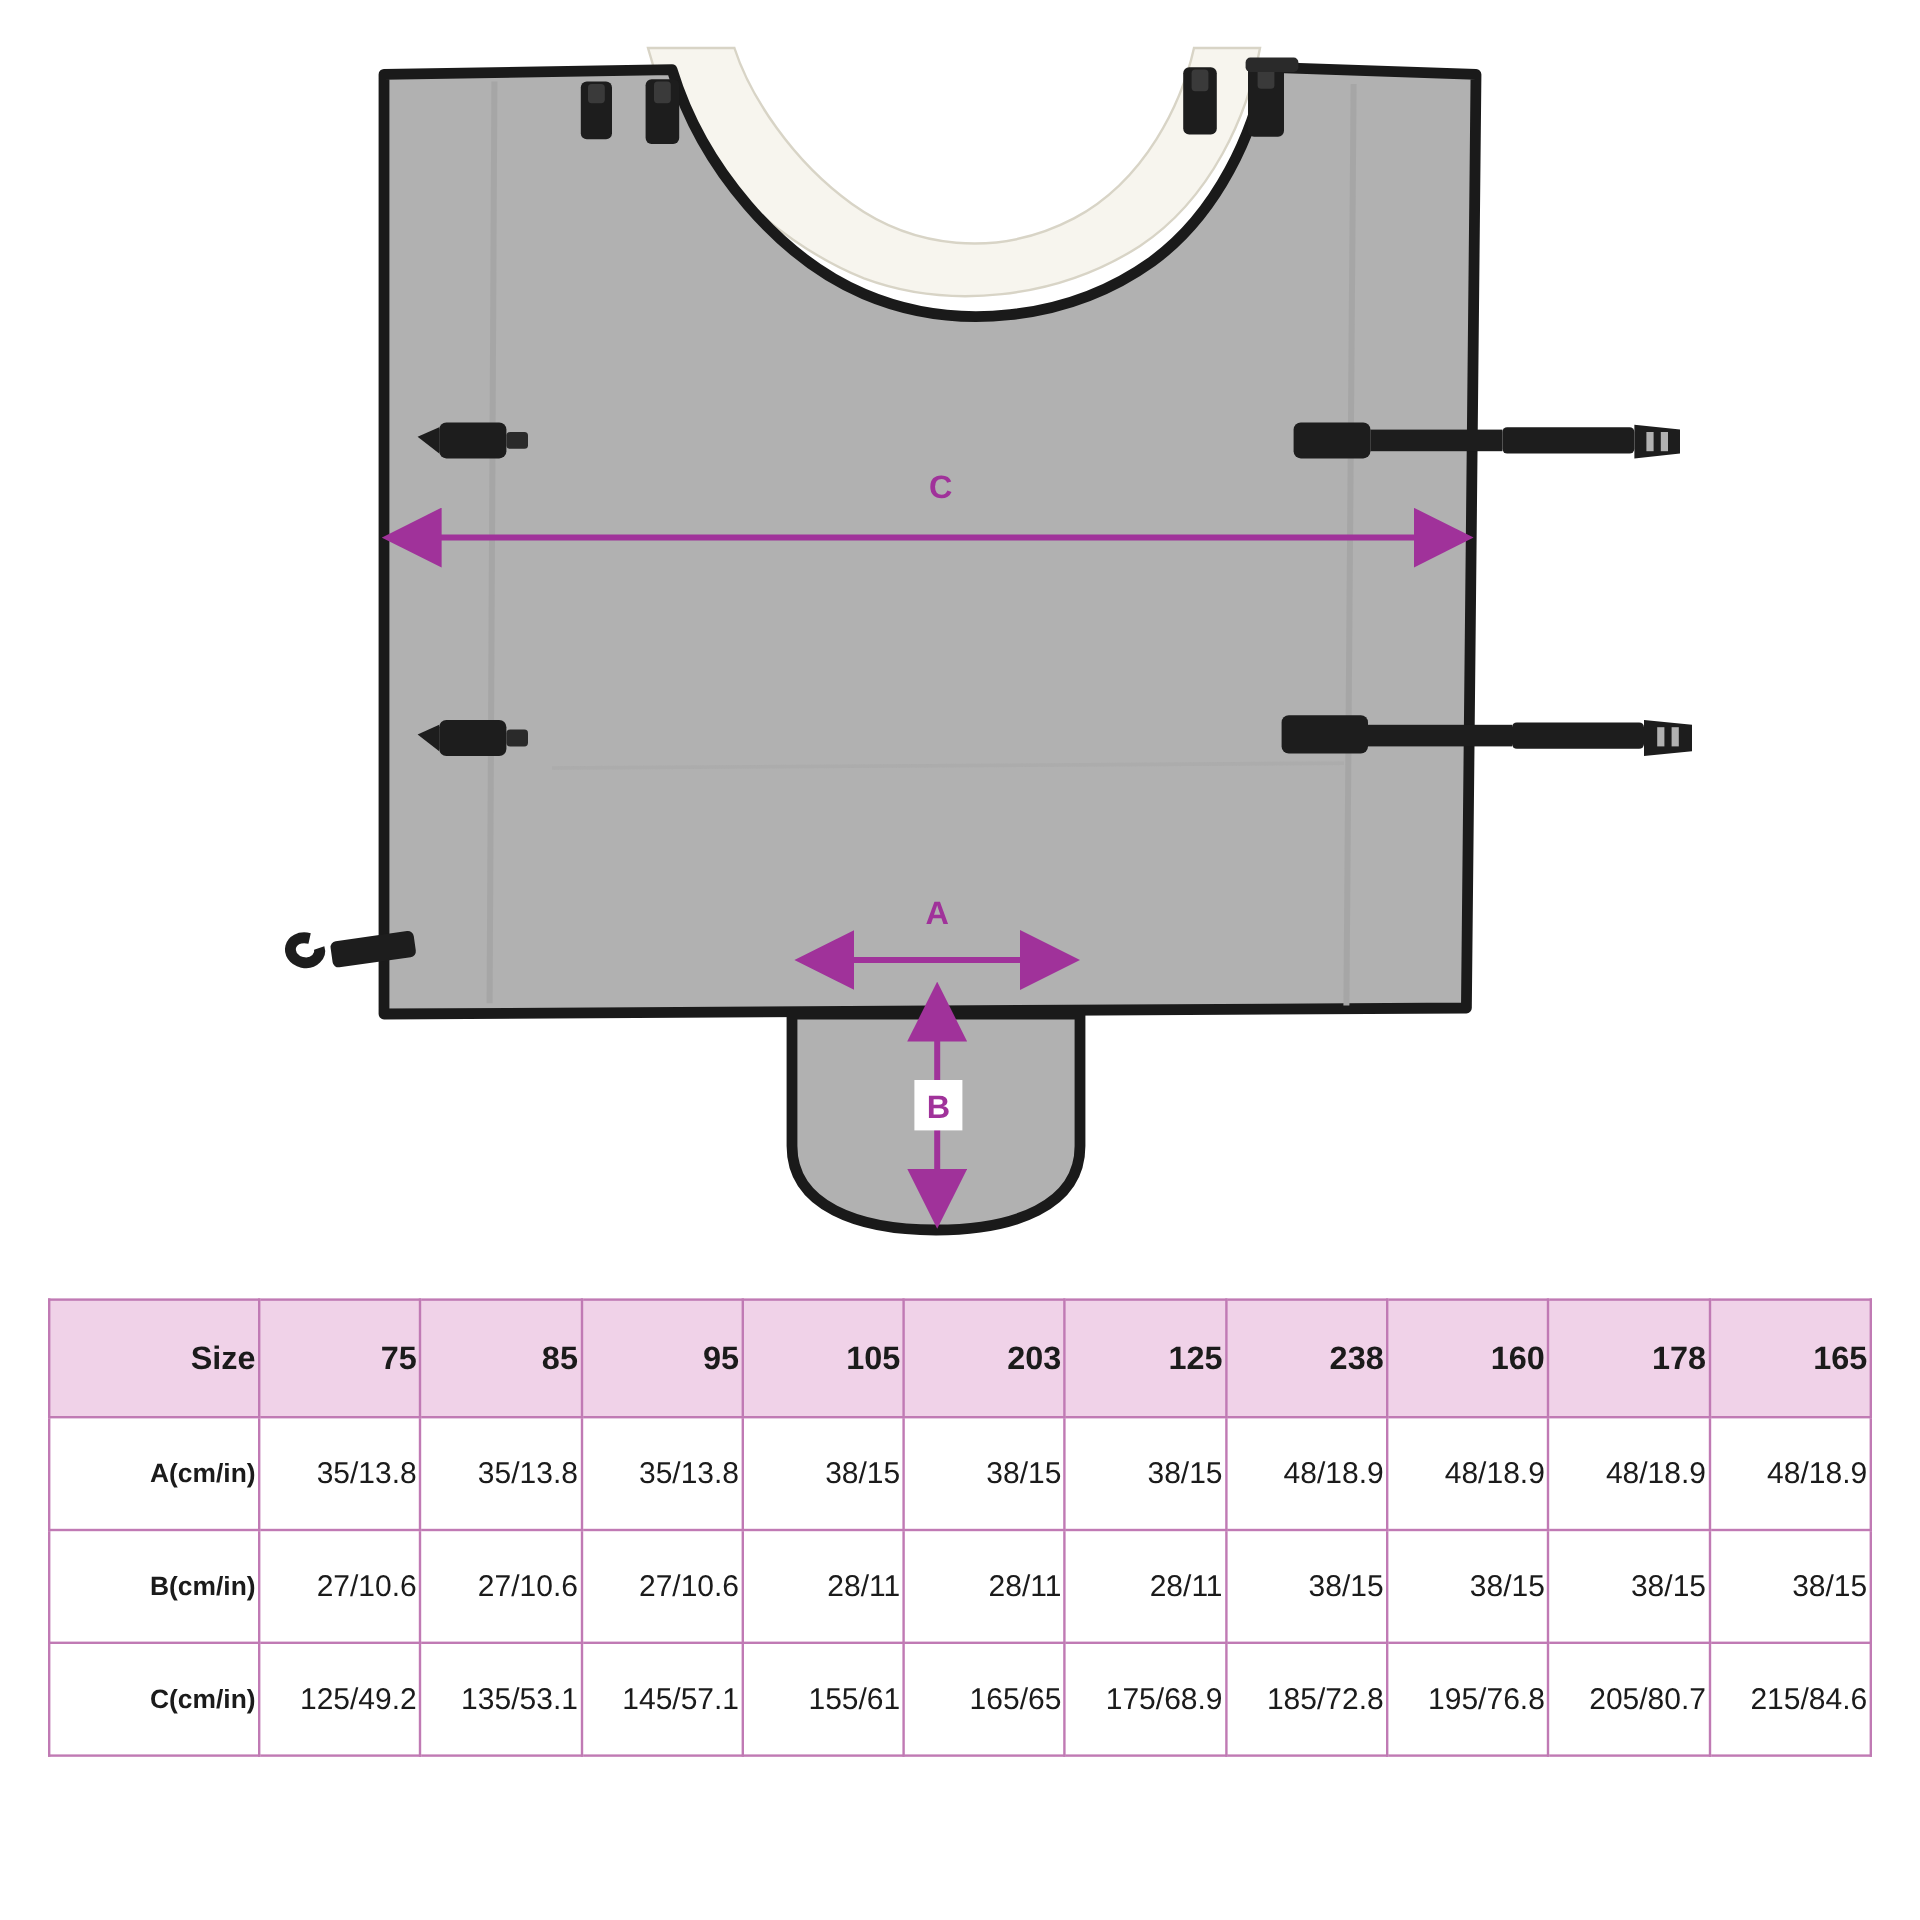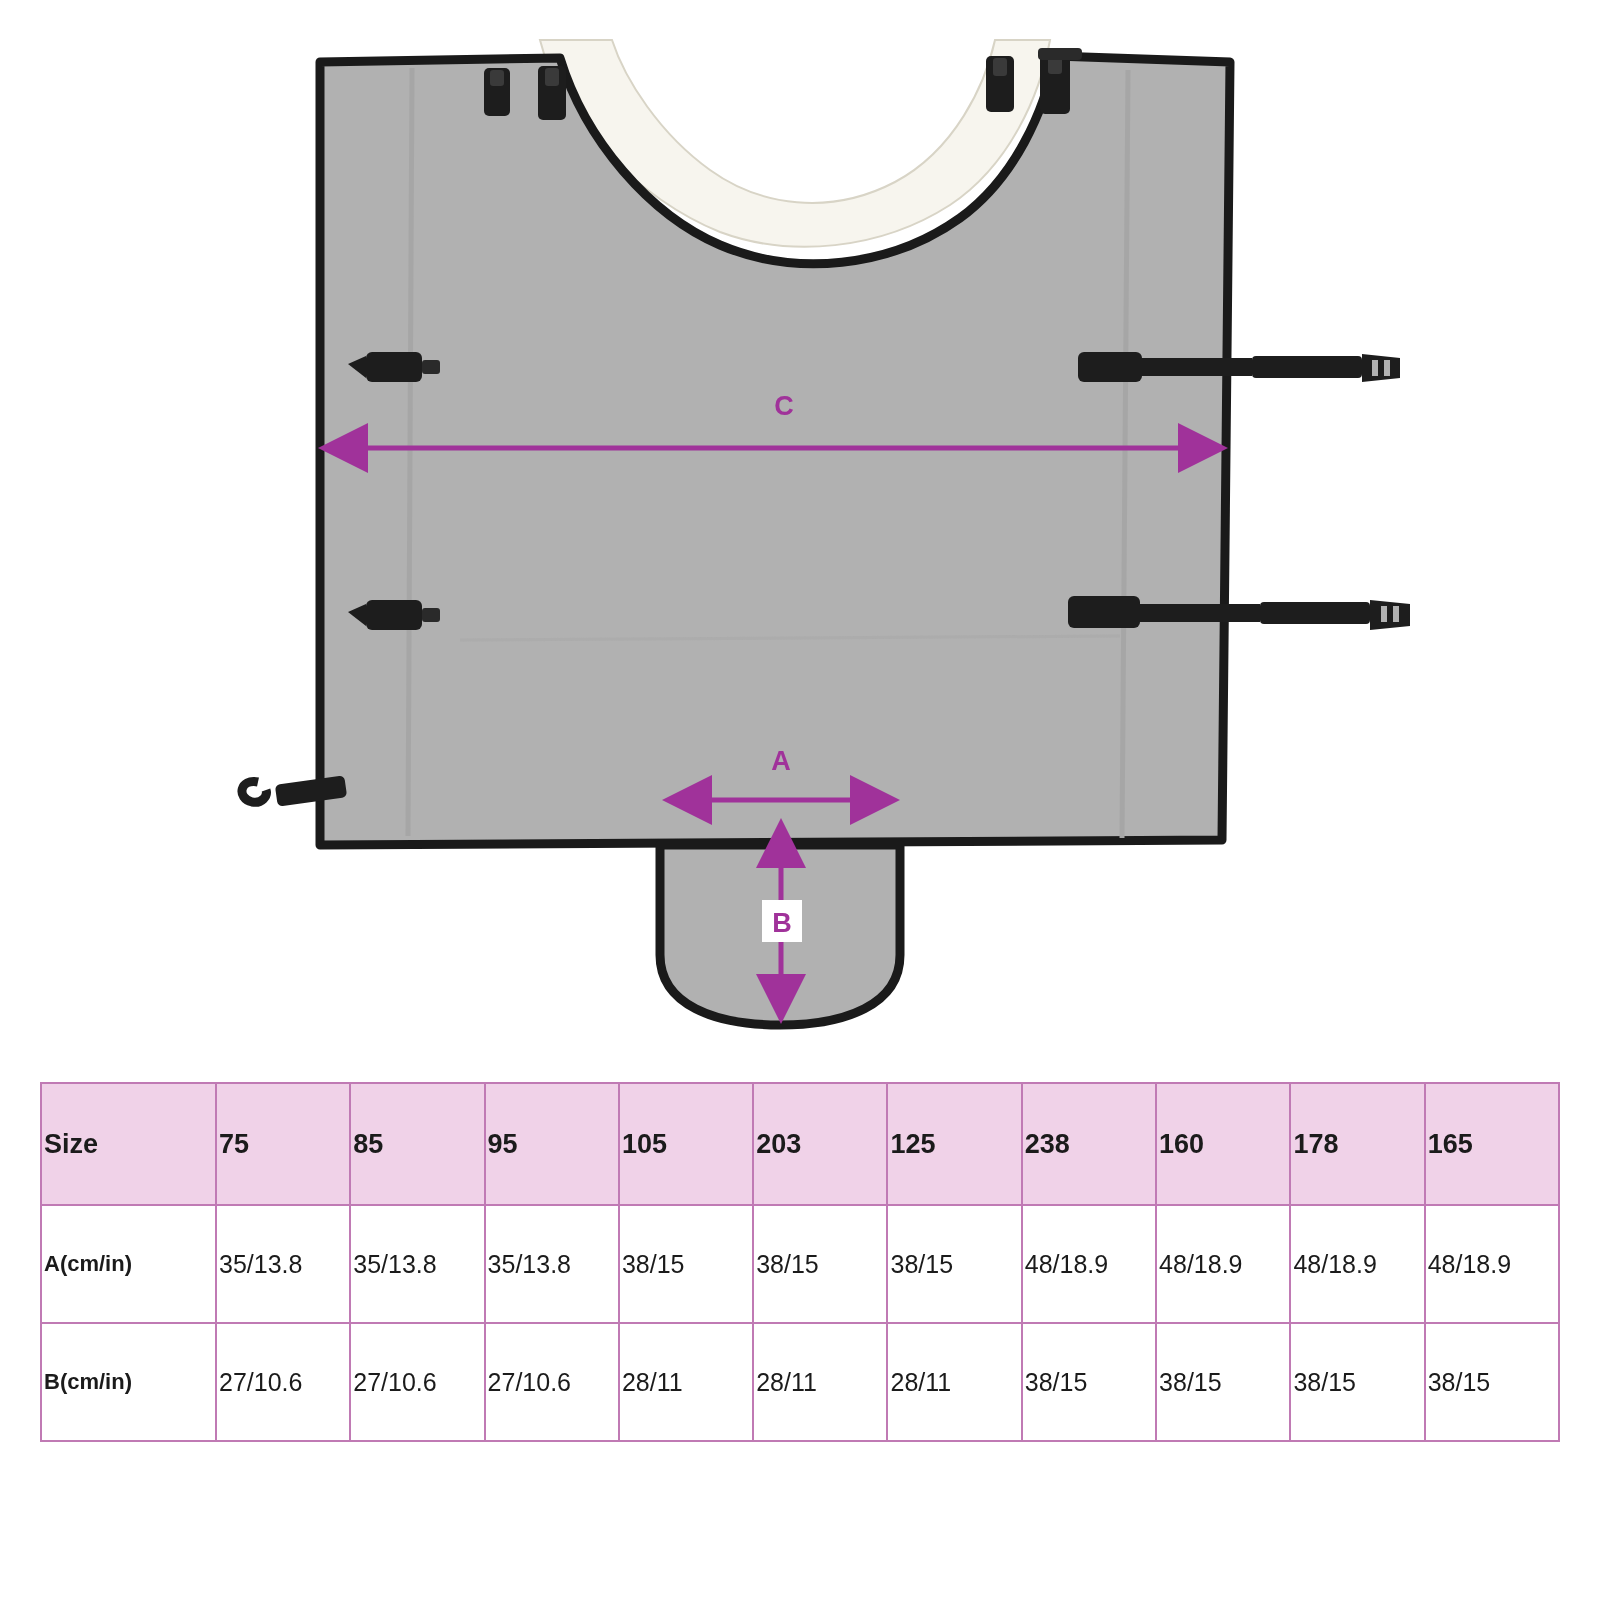--- a/index.html
+++ b/index.html
@@ -42,26 +42,26 @@
     width: 1520px;
   }
   table.size-table {
     border-collapse: collapse;
     width: 1520px;
     table-layout: fixed;
   }
   table.size-table th,
   table.size-table td {
     border: 2px solid #c07ab4;
-    text-align: left;
+    text-align: right;
     vertical-align: middle;
     font-size: 25px;
     color: #1b1b1b;
     height: 92px;
-    padding: 12px 2px;
+    padding: 0 2px;
     font-weight: normal;
   }
   table.size-table thead th {
     background: #f0d2e8;
     font-weight: bold;
     font-size: 27px;
     height: 96px;
   }
   table.size-table tbody th {
     font-weight: bold;
@@ -239,17 +239,30 @@
           <td>27/10.6</td>
           <td>27/10.6</td>
           <td>28/11</td>
           <td>28/11</td>
           <td>28/11</td>
           <td>38/15</td>
           <td>38/15</td>
           <td>38/15</td>
           <td>38/15</td>
         </tr>
+        <tr>
+          <th>C(cm/in)</th>
+          <td>125/49.2</td>
+          <td>135/53.1</td>
+          <td>145/57.1</td>
+          <td>155/61</td>
+          <td>165/65</td>
+          <td>175/68.9</td>
+          <td>185/72.8</td>
+          <td>195/76.8</td>
+          <td>205/80.7</td>
+          <td>215/84.6</td>
+        </tr>
       </tbody>
     </table>
   </div>
 
 </div>
 
 </body></html>

